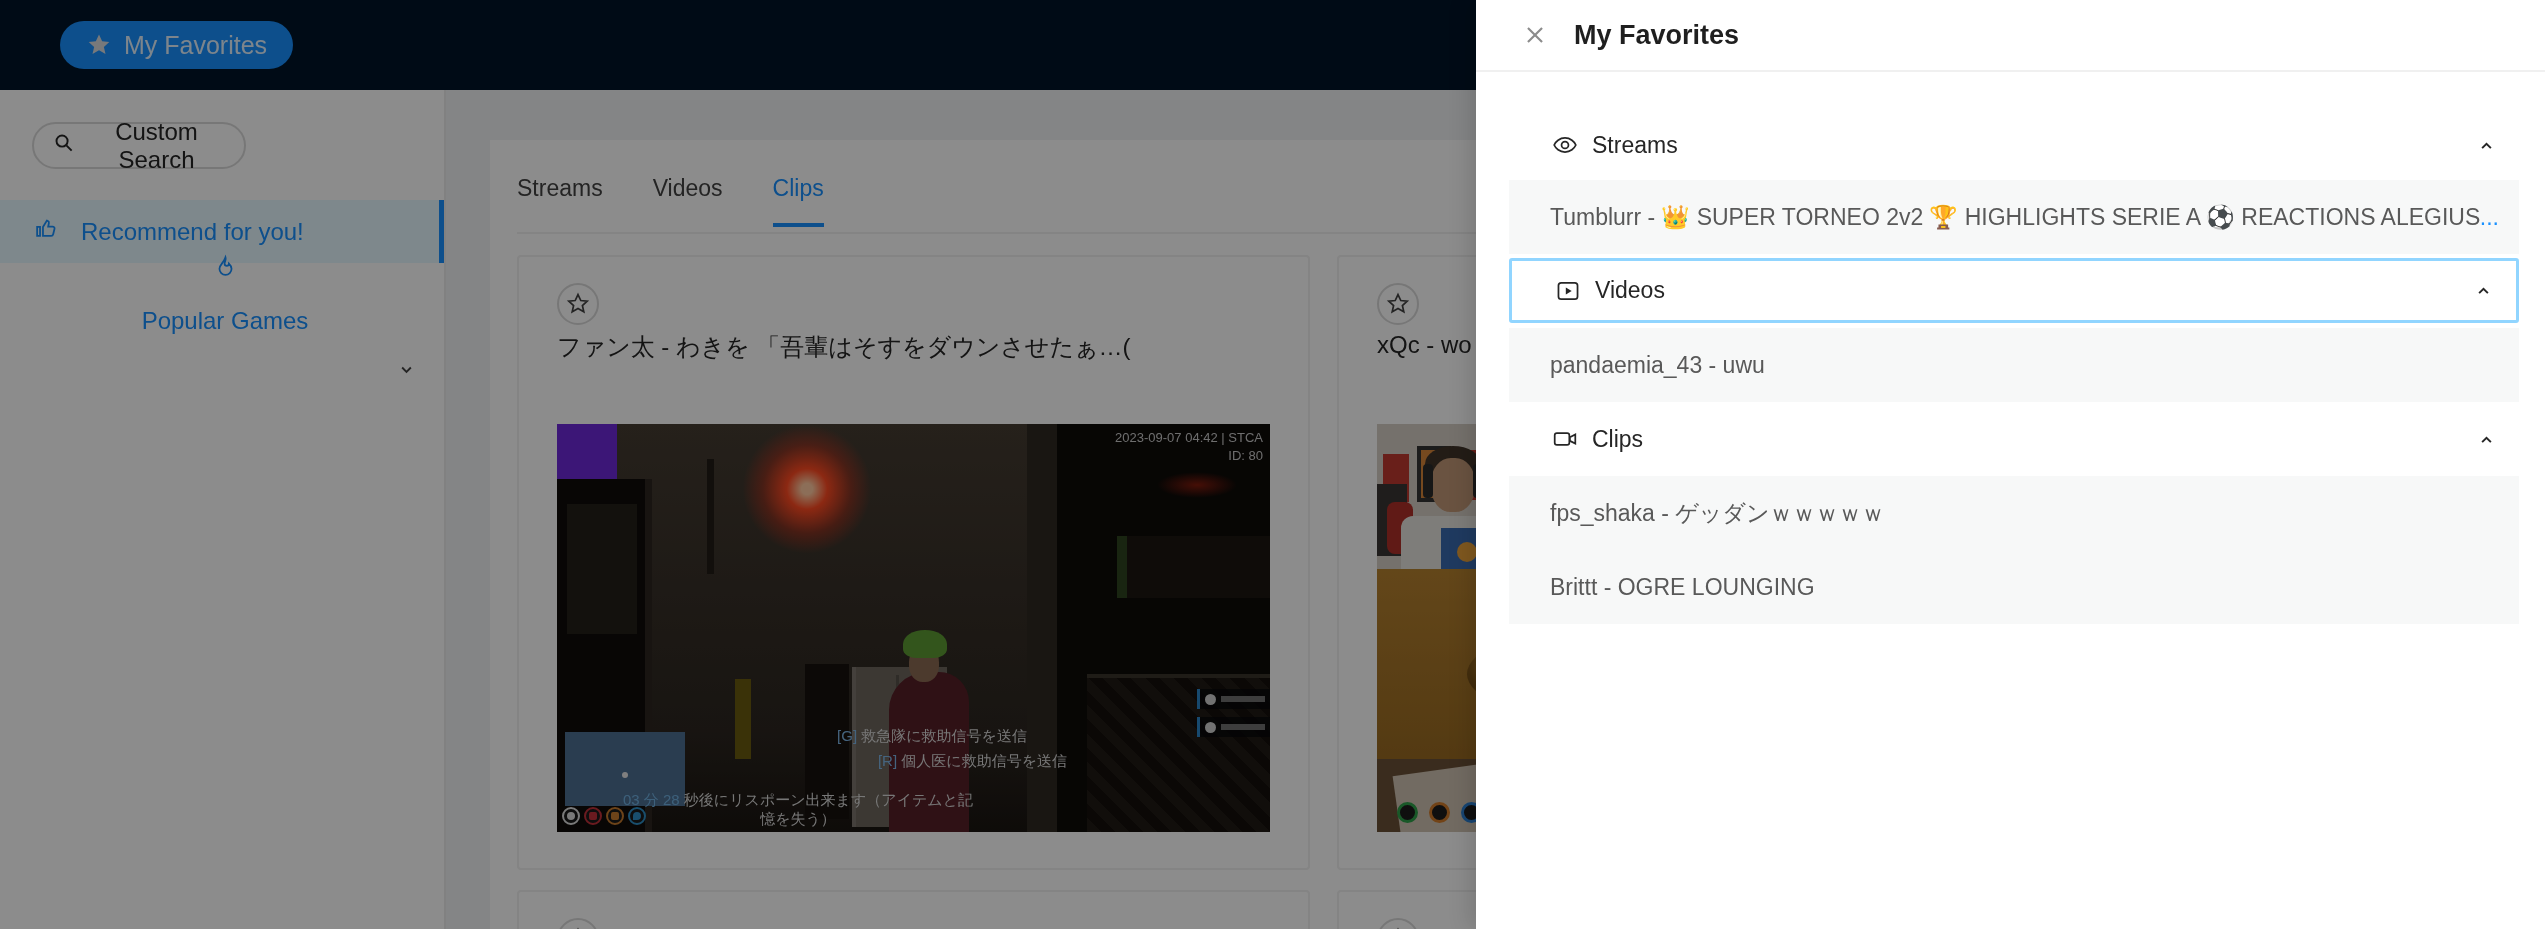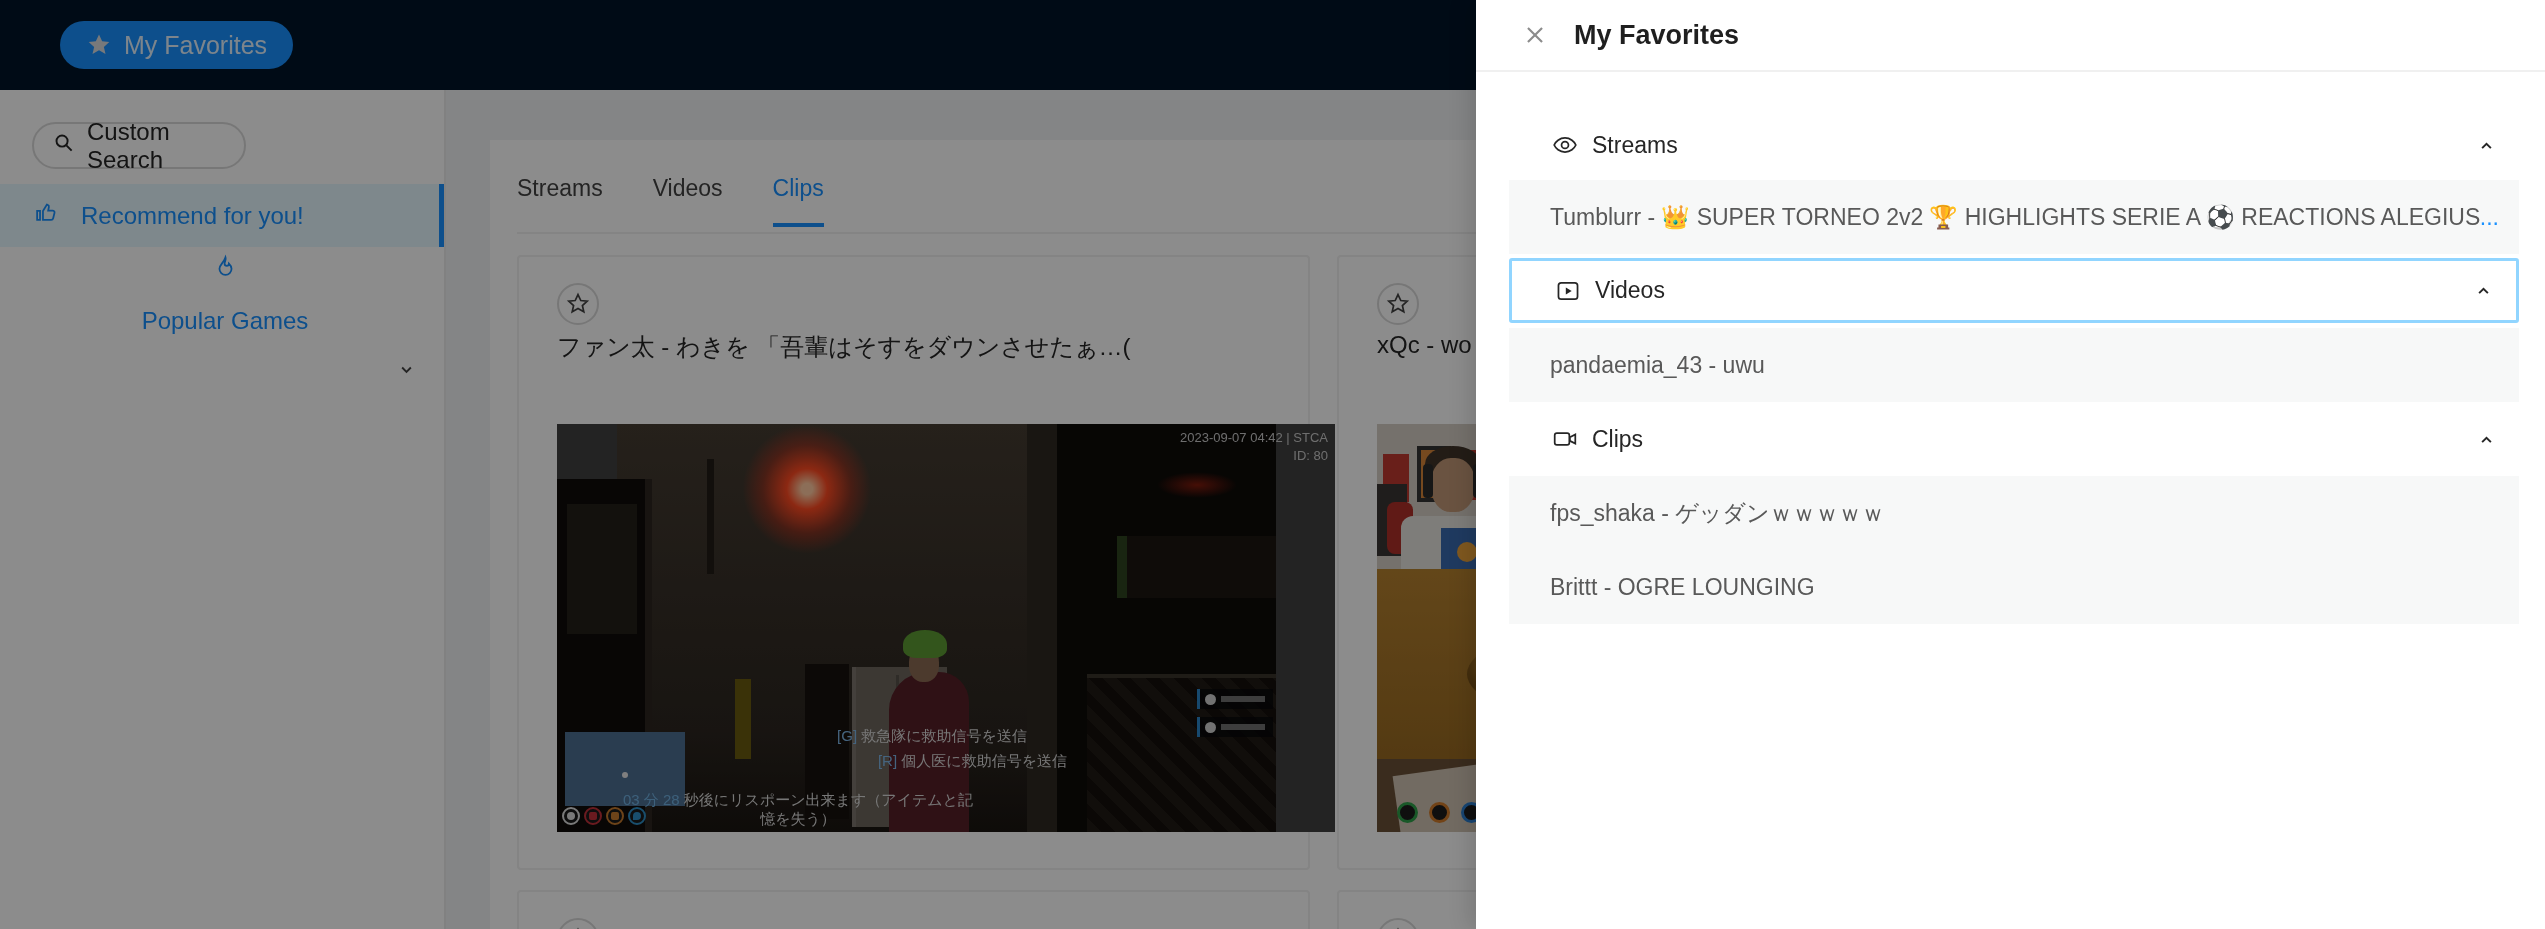--- a/index.html
+++ b/index.html
@@ -12,46 +12,46 @@
   .app{position:relative; width:2545px; height:929px; overflow:hidden; background:#f0f2f5;}
 
   
   .navbar{position:absolute; left:0; top:0; width:2545px; height:90px; background:var(--header-bg);}
   .fav-btn{position:absolute; left:60px; top:21px; height:48px; padding:0 26px; border:none;
     background:var(--primary); color:rgba(255,255,255,0.88); border-radius:24px;
     display:flex; align-items:center; gap:12px; font-size:25px; font-family:inherit; cursor:pointer;}
   .fav-btn svg{display:block;}
 
   
-  .sidebar{position:absolute; left:0; top:90px; width:446px; height:839px; background:#fff; border-right:2px solid #ececec;}
+  .sidebar{position:absolute; left:0; top:90px; width:446px; height:839px; background:#fff; border-right:2px solid #ececec;text-align:center;}
   .search-pill{position:absolute; left:32px; top:32px; width:214px; height:47px; border:2px solid #d9d9d9;
     border-radius:24px; display:flex; align-items:center; gap:12px; padding:0 18px; color:#262626; font-size:24px; cursor:pointer; background:#fff;}
   .menu-item{position:absolute; left:0; width:100%; height:63px; display:flex; align-items:center; gap:22px;
     padding:0 28px 0 34px; font-size:24px; color:var(--primary); cursor:pointer;}
-  .menu-item.selected{top:94px; background:var(--selected-bg); border-right:5px solid var(--primary);}
+  .menu-item.selected{top:110px; background:var(--selected-bg); border-right:5px solid var(--primary);}
   .menu-item.plain{top:164px;flex-direction:column;}
   .menu-item .submenu-arrow{margin-left:auto; color:#434343;}
 
   
   .panel{position:absolute; left:490px; top:140px; width:2055px; height:789px; background:#fff;}
   .tabs{position:absolute; left:27px; top:35px; display:flex; gap:50px;}
   .tab{font-size:23px; color:#434343; padding-bottom:25px; position:relative; cursor:pointer;}
   .tab.active{color:var(--primary);}
   .tab.active::after{content:""; position:absolute; left:0; right:0; bottom:0; height:4px; background:var(--primary);}
   .tabs-divider{position:absolute; left:27px; right:0; top:92px; height:2px; background:#f0f0f0;}
 
   .card{position:absolute; width:793px; height:615px; background:#fff; border:2px solid #f0f0f0; border-radius:4px;}
   .card.c1{left:27px; top:115px;}
   .card.c2{left:847px; top:115px;}
   .card.c3{left:27px; top:750px; height:300px;}
   .card.c4{left:847px; top:750px; height:300px;}
   .star-circle{position:absolute; left:38px; top:26px; width:42px; height:42px; border:2px solid #d9d9d9;
     border-radius:50%; display:flex; align-items:center; justify-content:center; color:#434343; cursor:pointer; background:#fff;}
   .card-title{position:absolute; left:38px; top:74px; width:718px; font-size:24px; color:#262626; white-space:nowrap; overflow:hidden;}
-  .thumb{position:absolute; left:38px; top:167px; width:778px; height:408px; overflow:hidden; background:#404040; cursor:pointer;padding-left:48px;}
+  .thumb{position:absolute; left:38px; top:167px; width:713px; height:408px; overflow:hidden; background:#6d28d9; cursor:pointer;padding-left:48px;}
 
   
   .g-wall{position:absolute; left:60px; top:0; width:420px; height:408px; background:linear-gradient(#453c32,#2c2620 75%,#1a1511);}
   .g-left-door{position:absolute; left:0; top:55px; width:95px; height:353px; background:#0f0c0a; border-right:7px solid #2c2620;}
   .g-left-win{position:absolute; left:10px; top:80px; width:70px; height:130px; background:#241f19;}
   .g-red-light{position:absolute; left:185px; top:0px; width:130px; height:130px;
     background:radial-gradient(circle,#ffc9a0 0 6%,#ff4a22 22%,rgba(255,50,20,0.35) 48%,rgba(255,40,20,0) 70%);}
   .g-pipe{position:absolute; left:150px; top:35px; width:7px; height:115px; background:#221c16;}
   .g-darkpanel{position:absolute; left:248px; top:240px; width:44px; height:155px; background:#17120e;}
   .g-yellow{position:absolute; left:178px; top:255px; width:16px; height:80px; background:#6a5b0f;}

